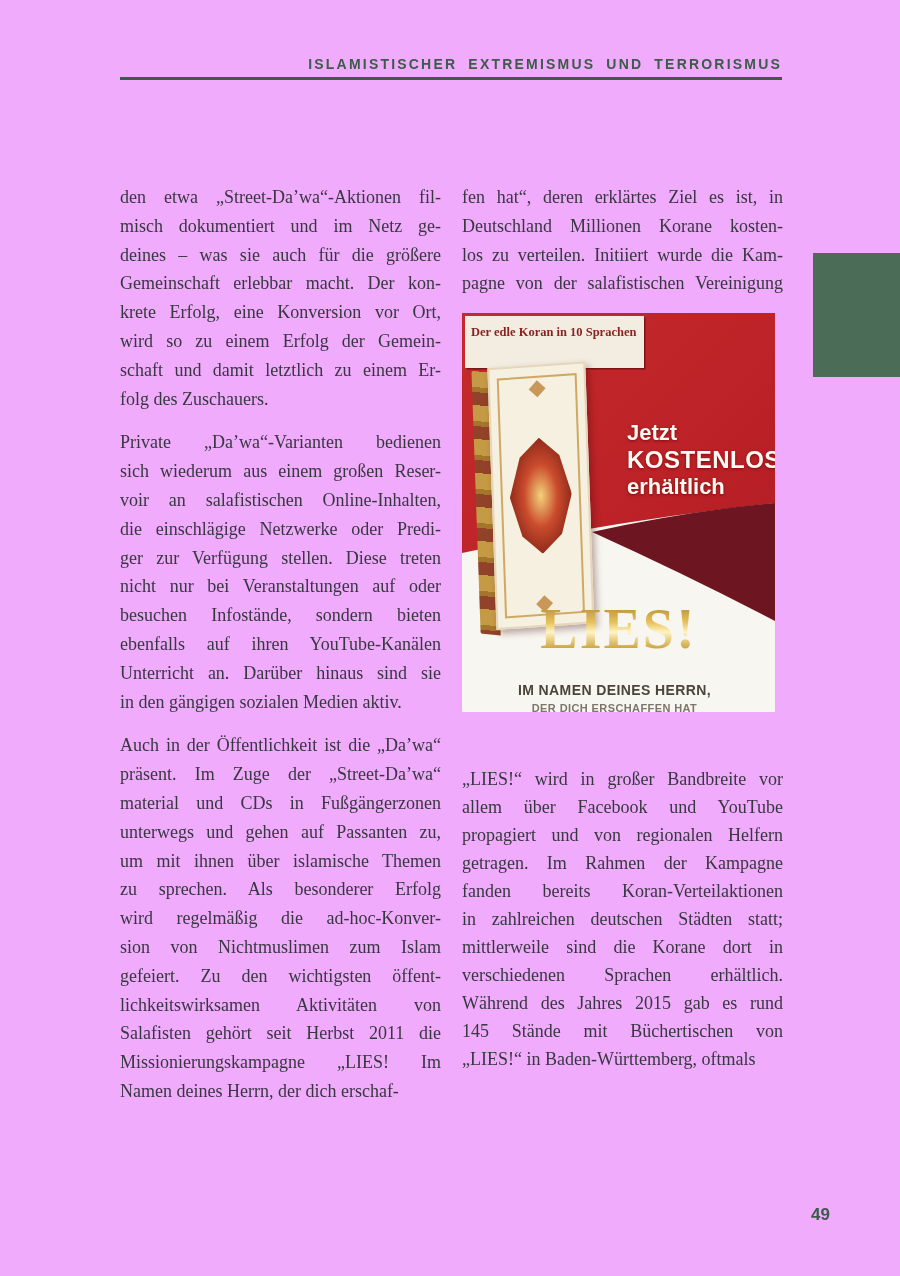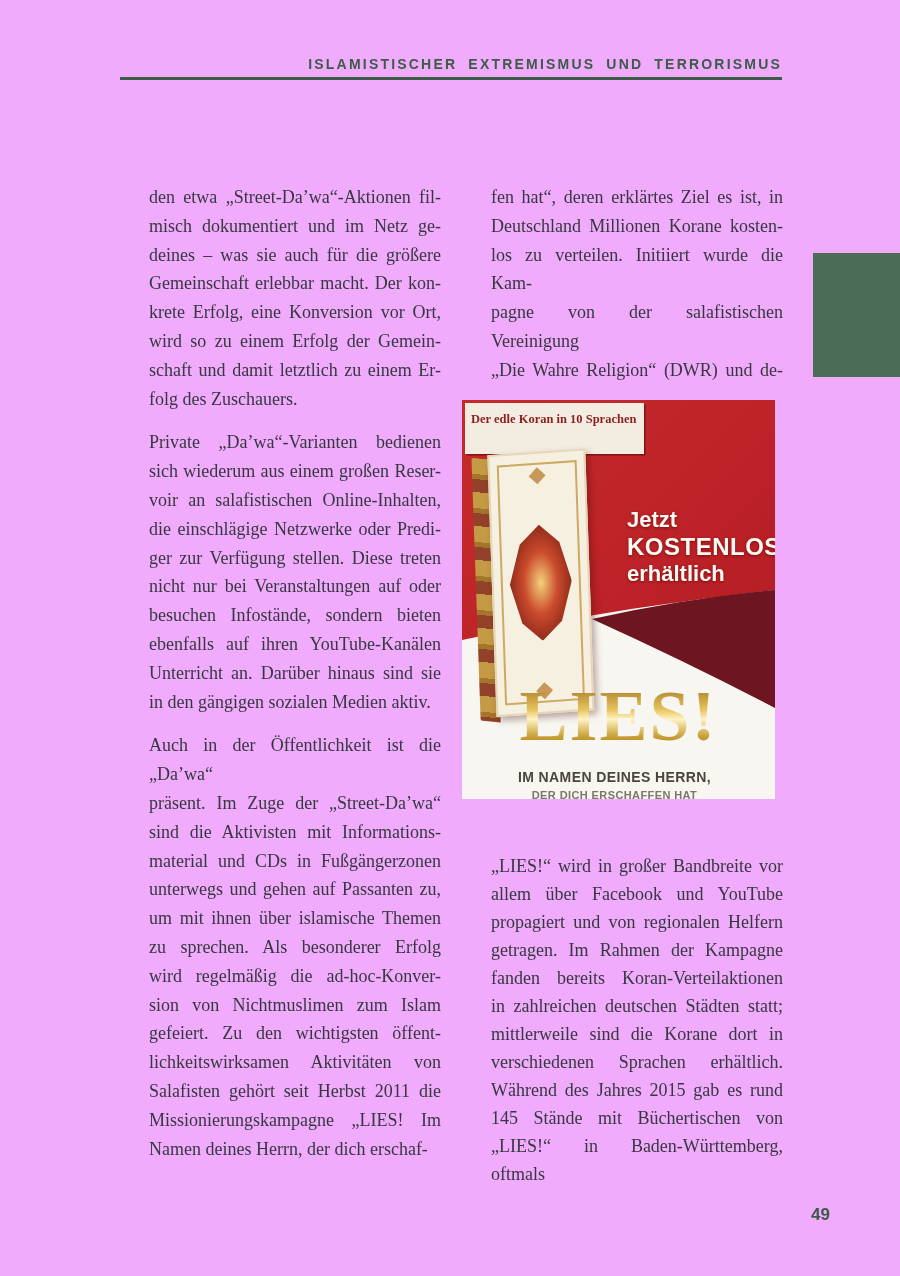--- a/index.html
+++ b/index.html
@@ -50,21 +50,21 @@
     top: 183px;
     width: 321px;
     font-size: 18px;
     line-height: 28.8px;
     color: var(--body-text, #37383f);
   }
   .col-left  { left: 120px; }
   .col-right { left: 462px; }
   .para { margin: 0 0 15px 0; }
   .col-right .para:last-child { line-height: 28px; }
-  .tline { text-align: justify; text-align-last: justify; margin-left: 29px; }
+  .tline { text-align: justify; text-align-last: justify; }
   .tline.tlast { text-align-last: left; }
 
   
   .poster {
     position: relative;
     width: 313px;
     height: 399px;
     margin: 5px 0 53px 0;
     background: linear-gradient(135deg, #c62b2b 0%, #bb2127 55%, #ab1c22 100%);
     overflow: hidden;
@@ -122,21 +122,21 @@
   }
   .promo-1, .promo-3 { font-size: 22px; }
   .promo-2 { font-size: 24px; letter-spacing: 0.5px; }
 
   
   .poster-title {
     position: absolute; left: 6px; right: 6px; top: 276px;
     text-align: center;
     font-family: "Liberation Serif", serif;
     font-weight: bold;
-    font-size: 72px;
+    font-size: 56px;
     line-height: 80px;
     letter-spacing: 2px;
     color: #b8860b;
   }
   @supports ((-webkit-background-clip: text) or (background-clip: text)) {
     .poster-title {
       background: linear-gradient(180deg, #8a5d14 0%, #e7c35c 42%, #fff3c4 54%, #caa23a 75%, #8f6312 100%);
       -webkit-background-clip: text;
       background-clip: text;
       color: transparent;
@@ -201,42 +201,40 @@
         <div class="tline">ger zur Verfügung stellen. Diese treten</div>
         <div class="tline">nicht nur bei Veranstaltungen auf oder</div>
         <div class="tline">besuchen Infostände, sondern bieten</div>
         <div class="tline">ebenfalls auf ihren YouTube-Kanälen</div>
         <div class="tline">Unterricht an. Darüber hinaus sind sie</div>
         <div class="tline tlast">in den gängigen sozialen Medien aktiv.</div>
       </div>
     <div class="para">
         <div class="tline">Auch in der Öffentlichkeit ist die „Da’wa“</div>
         <div class="tline">präsent. Im Zuge der „Street-Da’wa“</div>
-        <div class="tline">sind die Aktivisten mit Informations-</div>
         <div class="tline">material und CDs in Fußgängerzonen</div>
         <div class="tline">unterwegs und gehen auf Passanten zu,</div>
         <div class="tline">um mit ihnen über islamische Themen</div>
         <div class="tline">zu sprechen. Als besonderer Erfolg</div>
         <div class="tline">wird regelmäßig die ad-hoc-Konver-</div>
         <div class="tline">sion von Nichtmuslimen zum Islam</div>
         <div class="tline">gefeiert. Zu den wichtigsten öffent-</div>
         <div class="tline">lichkeitswirksamen Aktivitäten von</div>
         <div class="tline">Salafisten gehört seit Herbst 2011 die</div>
         <div class="tline">Missionierungskampagne „LIES! Im</div>
         <div class="tline tlast">Namen deines Herrn, der dich erschaf-</div>
       </div>
   </div>
 
   <div class="col col-right">
     <div class="para">
         <div class="tline">fen hat“, deren erklärtes Ziel es ist, in</div>
         <div class="tline">Deutschland Millionen Korane kosten-</div>
         <div class="tline">los zu verteilen. Initiiert wurde die Kam-</div>
         <div class="tline">pagne von der salafistischen Vereinigung</div>
-        <div class="tline">„Die Wahre Religion“ (DWR) und de-</div>
       </div>
 
     <div class="poster">
       <svg class="poster-bg" viewBox="0 0 313 399" preserveAspectRatio="none" aria-hidden="true">
         <path d="M0,240 Q150,208 313,190 L313,399 L0,399 Z" fill="#f8f6f0"></path>
         <path d="M130,219 Q225,198 313,190 L313,308 Q225,262 130,219 Z" fill="#6d1520"></path>
       </svg>
 
       <div class="poster-banner">Der edle Koran in 10 Sprachen</div>
 

